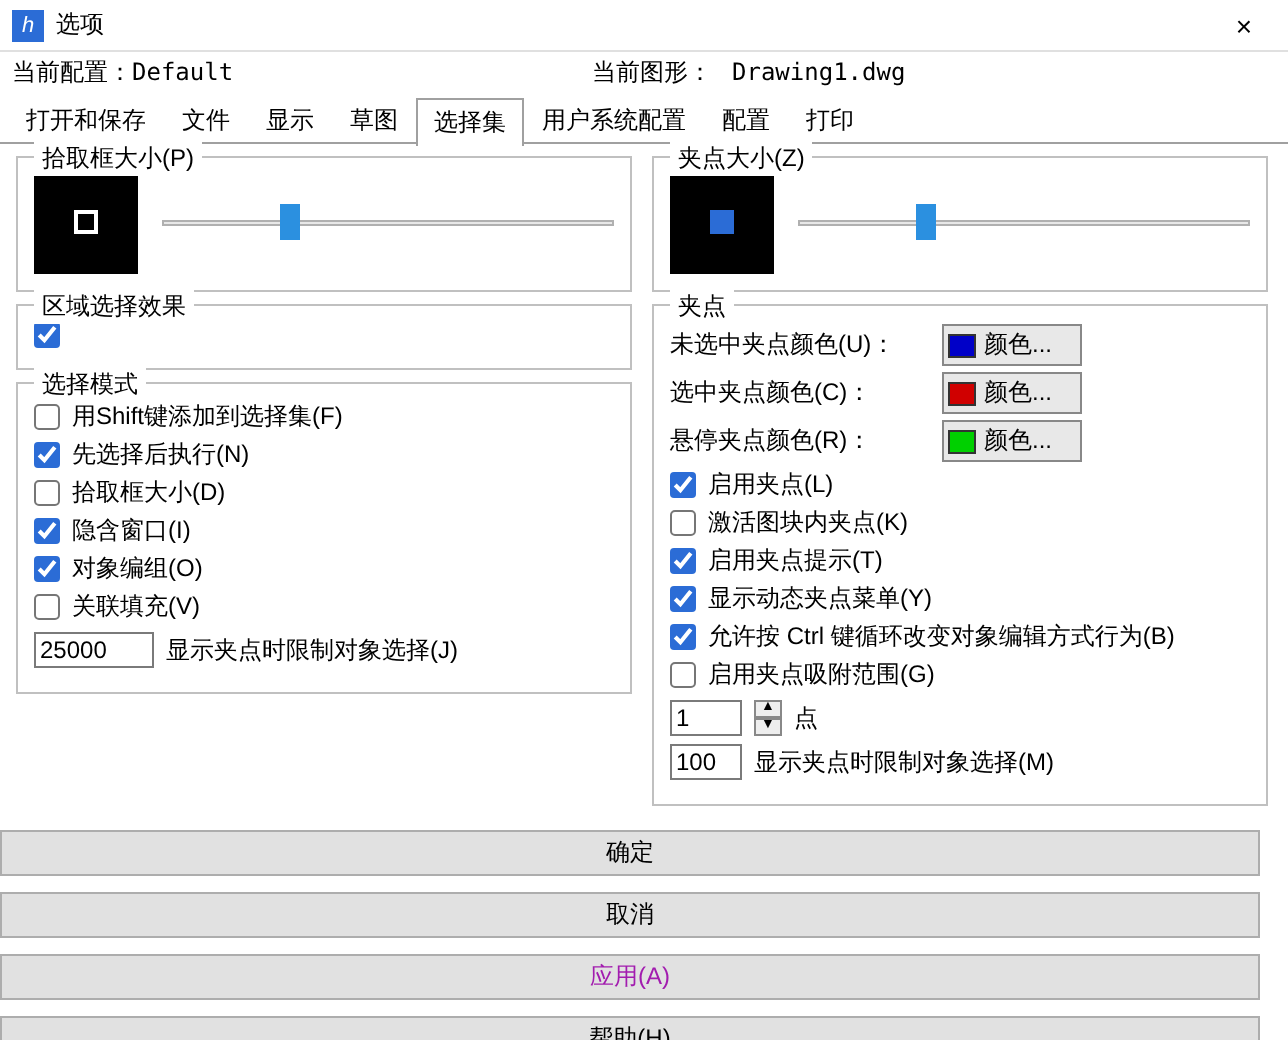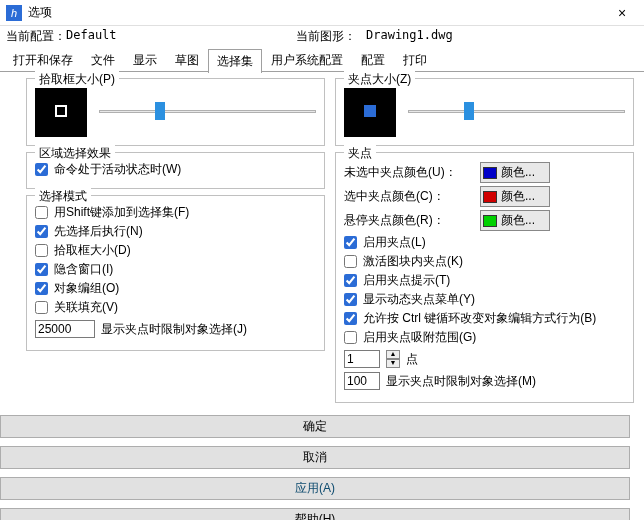--- a/index.html
+++ b/index.html
@@ -31,20 +31,21 @@
   .title-text { flex: 0 0 auto; }
   .title-spacer { flex: 1; }
   .close-btn {
     width: 40px; height: 24px;
     display: flex; align-items: center; justify-content: center;
     font-size: 14px;
   }
 
   .info-row {
     display: flex;
+    align-items: center;
     padding: 2px 6px;
     height: 20px;
   }
   .info-row .lbl { width: 60px; }
   .info-row .val1 { width: 230px; font-family: monospace; }
   .info-row .lbl2 { width: 70px; }
   .info-row .val2 { font-family: monospace; }
 
   .tabs {
     display: flex;
@@ -64,21 +65,21 @@
     top: 1px;
     z-index: 2;
   }
   .tab-line {
     border-bottom: 1px solid #a0a0a0;
     margin-top: -1px;
   }
 
   .content {
     display: flex;
-    padding: 6px 10px 4px 26px;
+    padding: 6px 10px 4px 8px;
     gap: 10px;
   }
   .col { flex: 1; display: flex; flex-direction: column; gap: 6px; }
 
   .group {
     border: 1px solid #c0c0c0;
     padding: 6px 8px 8px 8px;
     position: relative;
   }
   .group-title {
@@ -190,21 +191,21 @@
     text-align: center;
   }
 
   .footer {
     display: flex;
     justify-content: flex-end;
     gap: 8px;
     padding: 8px 14px 10px 0;
     flex-direction: column;
   }
-  .btn[disabled] { color: #0c4a6e; }
+  .btn[disabled] { color: #a21caf; }
 </style>
 </head>
 <body>
 
 <div class="titlebar">
   <div class="title-icon">
       <span>h</span>
     </div>
   <div class="title-text">选项</div>
   <div class="title-spacer"></div>
@@ -244,21 +245,20 @@
           <div class="slider-thumb" style="left:26%"></div>
         </div>
       </div>
     </div>
 
     <div class="group">
       <span class="group-title">区域选择效果</span>
       <div id="region-checks">
           <label class="check-row">
             <input type="checkbox" checked="" style="">
-            <span>命令处于活动状态时(W)</span>
           </label>
         </div>
     </div>
 
     <div class="group">
       <span class="group-title">选择模式</span>
       <div id="mode-checks">
           <label class="check-row">
             <input type="checkbox" style="">
             <span>用Shift键添加到选择集(F)</span>

